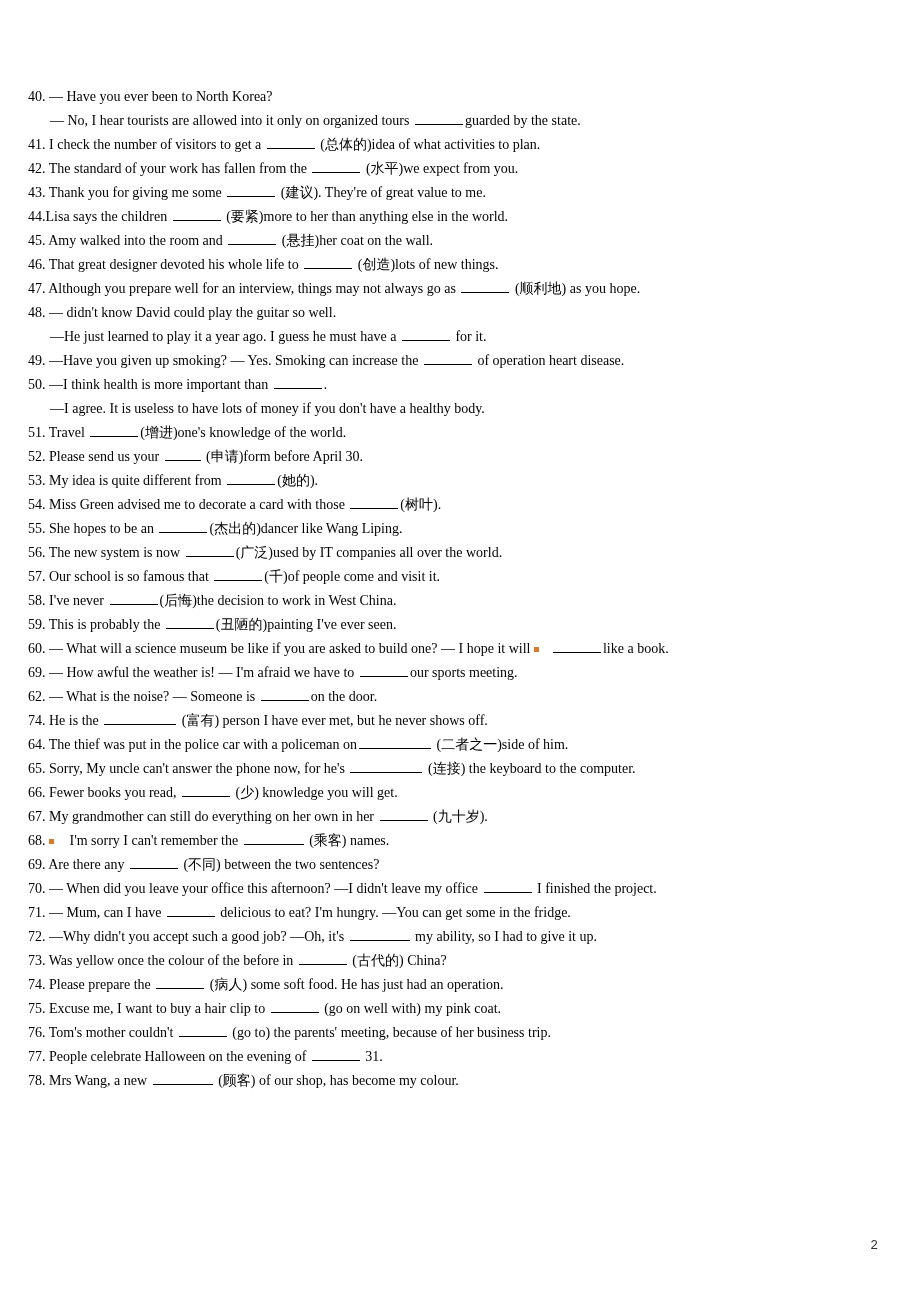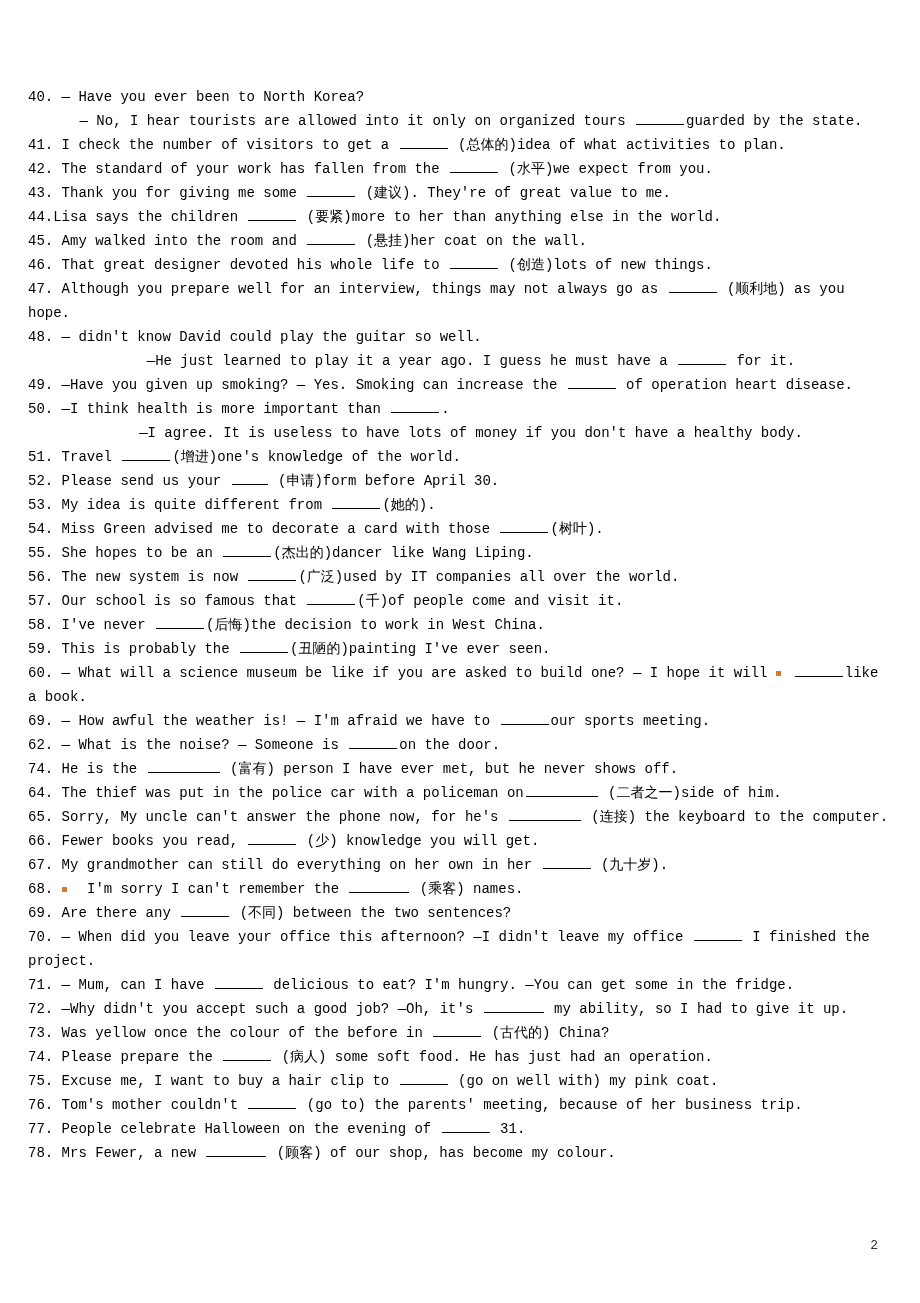--- a/index.html
+++ b/index.html
@@ -14,33 +14,34 @@
     font-size: 14px;
     color: #000;
     line-height: 24px;
     padding: 85px 28px 0 28px;
     box-sizing: border-box;
     position: relative;
   }
   .line {
     white-space: normal;
     word-break: break-word;
+    font-family: Liberation Serif, serif;
   }
   .blank {
     display: inline-block;
     border-bottom: 1px solid #000;
     height: 14px;
     vertical-align: baseline;
     margin: 0 2px;
   }
   .blank-short { width: 36px; }
   .blank-med { width: 48px; }
   .blank-long { width: 60px; }
   .blank-xl { width: 72px; }
-  .indent { padding-left: 22px; text-align: center; }
+  .indent { padding-left: 22px; }
   .marker-orange {
     display: inline-block;
     width: 5px;
     height: 5px;
     background: #d87a2a;
     vertical-align: middle;
     margin-right: 12px;
   }
   .page-num {
     position: absolute;
@@ -208,16 +209,16 @@
 
 <div class="line">
   <span>76. </span><span>Tom's mother couldn't </span><span class="blank blank-med"></span><span> (go to) the parents' meeting, because of her business trip.</span>
 </div>
 
 <div class="line">
   <span>77. </span><span>People celebrate Halloween on the evening of </span><span class="blank blank-med"></span><span> 31.</span>
 </div>
 
 <div class="line">
-  <span>78. </span><span>Mrs Fewer, a new </span><span class="blank blank-long"></span><span> (顾客) of our shop, has become my colour.</span>
+  <span>78. </span><span>Mrs Wang, a new </span><span class="blank blank-long"></span><span> (顾客) of our shop, has become my colour.</span>
 </div>
 
 <div class="page-num">2</div>
 
 </body></html>

